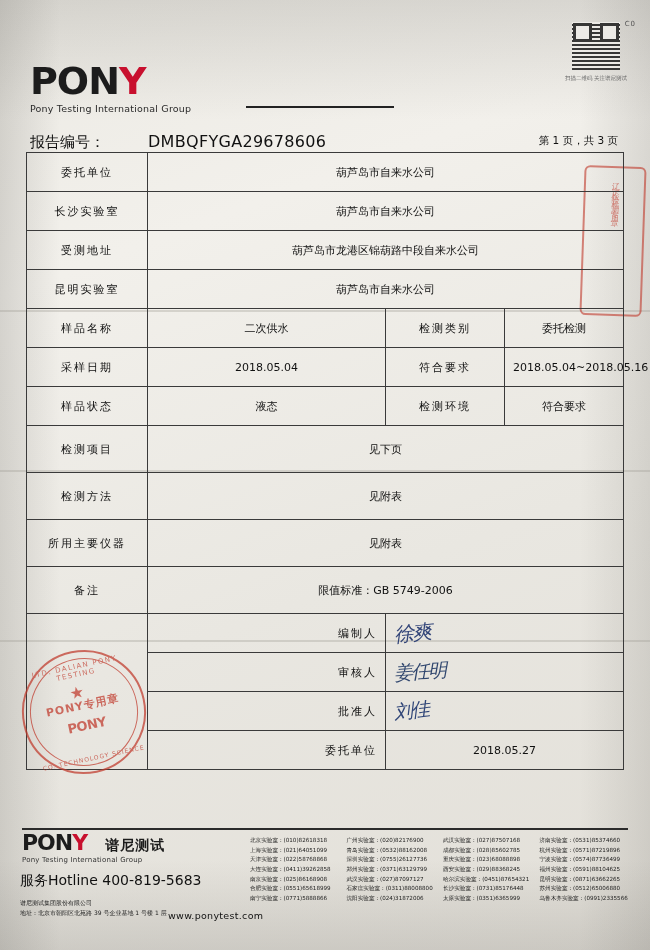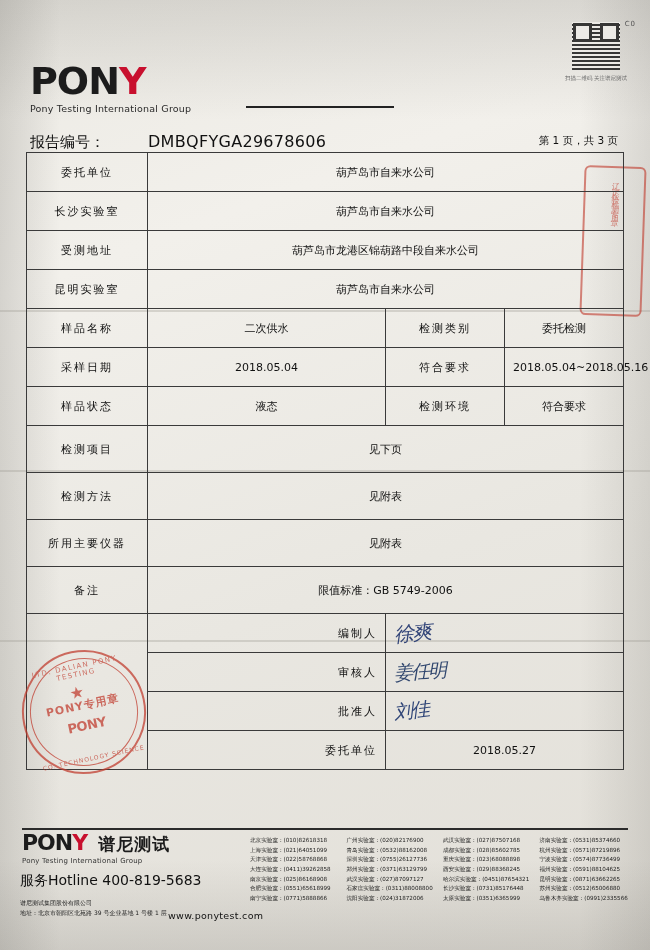--- a/index.html
+++ b/index.html
@@ -214,21 +214,21 @@
     position: absolute; left: 22px; top: 828px; width: 606px; height: 2px; background: #2b2b2b;
   }
   .footer-logo {
     position: absolute; left: 22px; top: 832px;
   }
   .footer-logo .fw {
     font-size: 22px; font-weight: bold; color: #1c1c1c; letter-spacing: -1px; line-height: 1;
   }
   .footer-logo .fw .y-red { color: #c8102e; }
   .footer-logo .fcn {
-    display: inline-block; font-size: 17px; font-weight: bold; color: #1c1c1c; margin-left: 11px;
+    display: inline-block; font-size: 14px; font-weight: bold; color: #1c1c1c; margin-left: 18px;
     letter-spacing: 1px;
     text-align: right;
   }
   .footer-logo .fsub { font-size: 7px; color: #333; margin-top: 1px; letter-spacing: .2px; }
   .footer-hotline {
     position: absolute; left: 20px; top: 872px; font-size: 14px; color: #111;
   }
   .footer-web {
     position: absolute; left: 168px; top: 910px; font-size: 9.5px; color: #111; letter-spacing: .3px;
   }

